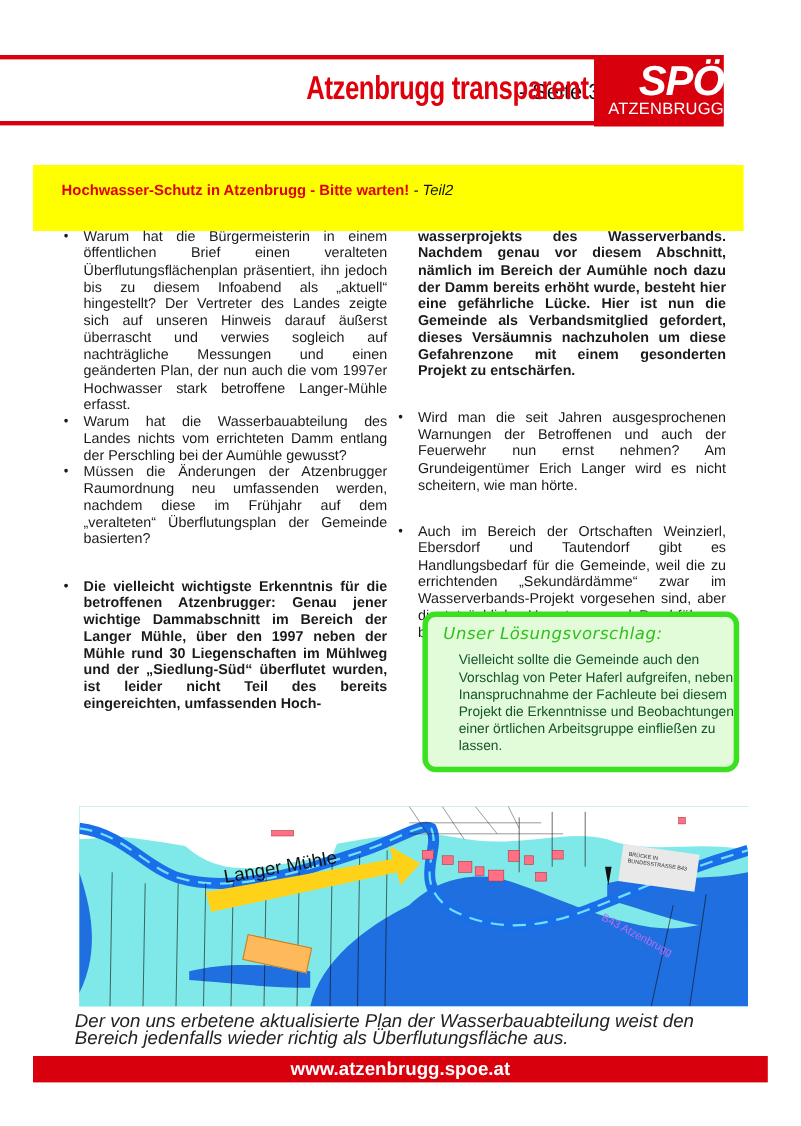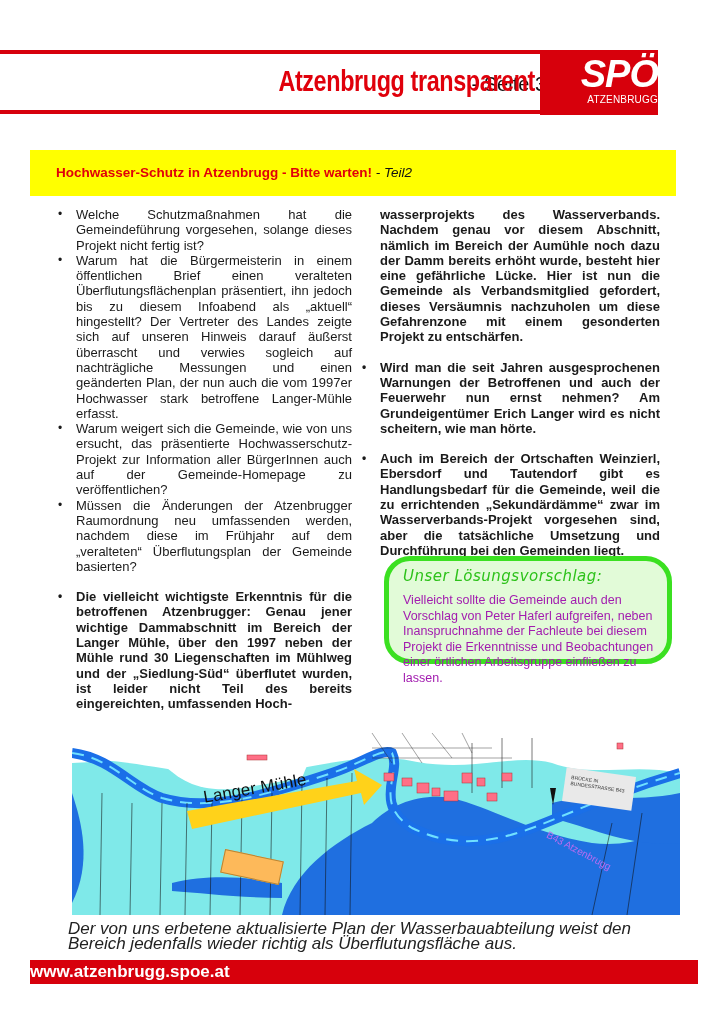--- a/index.html
+++ b/index.html
@@ -5,56 +5,56 @@
   html, body { margin: 0; padding: 0; background: #ffffff; }
   body { width: 728px; height: 1024px; position: relative; overflow: hidden; font-family: "Liberation Sans", sans-serif; color: #1a1a1a; }
 
   
   .header-box { position: absolute; left: -6px; top: 50px; width: 570px; height: 64px; border: 4px solid #d7000c; border-left: none; box-sizing: border-box; background: #fff; }
   .header-title { position: absolute; right: 14px; top: 10px; white-space: nowrap; }
   .header-title .main { font-family: "Liberation Sans", sans-serif; font-weight: 700; font-size: 30px; color: #e0000b; letter-spacing: -0.5px; transform: scaleX(0.78); transform-origin: right center; display: inline-block; }
   .header-title .sub { font-size: 20px; color: #111; margin-left: -68px; }
   .logo { position: absolute; left: 540px; top: 50px; width: 118px; height: 65px; background: #d7000c; text-align: right; color: #fff; }
   .logo .spoe { font-family: "Liberation Sans", sans-serif; font-weight: 700; font-style: italic; font-size: 38px; line-height: 40px; margin-top: 4px; letter-spacing: -1px; }
-  .logo .town { font-size: 10px; line-height: 12px; letter-spacing: 0.2px; }
+  .logo .town { font-size: 15px; line-height: 12px; letter-spacing: 0.2px; }
 
   
-  .section-bar { position: absolute; left: 30px; top: 150px; width: 646px; height: 46px; background: #ffff00; }
+  .section-bar { position: absolute; left: 30px; top: 150px; width: 646px; height: 60px; background: #ffff00; }
   .section-bar .t { position: absolute; left: 26px; top: 15px; font-size: 13.5px; font-weight: 700; color: #e0000b; white-space: nowrap; }
   .section-bar .t .part { font-weight: 400; font-style: italic; color: #111; }
 
   
   .col { position: absolute; top: 207px; font-size: 13px; line-height: 15.3px; text-align: justify; hyphens: manual; }
   .col-left { left: 56px; width: 296px; }
   .col-right { left: 360px; width: 300px; }
   ul { margin: 0; padding: 0; list-style: none; }
   li { position: relative; padding-left: 20px; }
   li::before { content: "•"; position: absolute; left: 2px; top: 0; font-size: 12px; }
   .bold { font-weight: 700; }
-  .gap { margin-top: 15px; font-weight: bold; }
+  .gap { margin-top: 27px; }
   .cont { padding-left: 20px; font-weight: 700; }
 
   
-  .solution { position: absolute; left: 384px; top: 556px; width: 288px; height: 108px; border: 5px solid #3be021; border-radius: 26px; background: #e2fbd8; box-sizing: border-box; }
+  .solution { position: absolute; left: 384px; top: 556px; width: 288px; height: 146px; border: 5px solid #3be021; border-radius: 12px; background: #e2fbd8; box-sizing: border-box; }
   .solution .h { position: absolute; left: 14px; top: 6px; font-family: "DejaVu Sans", sans-serif; font-style: italic; font-size: 15px; color: #2dc21a; letter-spacing: 0.5px; }
-  .solution .b { position: absolute; left: 14px; top: 32px; width: 262px; font-size: 12.5px; line-height: 15.5px; color: #a21caf; }
+  .solution .b { position: absolute; left: 28px; top: 32px; width: 262px; font-size: 12.5px; line-height: 15.5px; color: #14532d; }
 
   
   .map { position: absolute; left: 72px; top: 733px; width: 608px; height: 182px; overflow: hidden; background: #7fe9e9; }
   .map svg { display: block; }
   .map-arrow-label { position: absolute; left: 130px; top: 55px; font-size: 17px; color: #111; transform: rotate(-10deg); transform-origin: left top; white-space: nowrap; }
   .map-note { position: absolute; left: 492px; top: 39px; width: 70px; height: 34px; background: #e9e9e9; font-size: 5px; line-height: 6px; padding: 6px; box-sizing: border-box; transform: rotate(8deg); color: #333; }
   .map-purple { position: absolute; left: 478px; top: 96px; font-size: 10px; color: #b86cf0; transform: rotate(28deg); transform-origin: left top; white-space: nowrap; }
   .map-orange { position: absolute; left: 150px; top: 122px; width: 60px; height: 24px; background: #fdb95a; border: 1px solid #b88534; font-size: 4px; line-height: 5px; padding: 2px; box-sizing: border-box; transform: rotate(12deg); }
 
   
   .caption { position: absolute; left: 68px; top: 921px; width: 600px; font-size: 17px; line-height: 15px; font-style: italic; color: #222; }
 
   
-  .footer { position: absolute; left: 30px; top: 960px; width: 668px; height: 24px; background: #d7000c; }
+  .footer { position: absolute; left: 30px; top: 960px; width: 668px; height: 24px; background: #d7000c; text-align: center; }
   .footer span { color: #fff; font-weight: 700; font-size: 17px; line-height: 24px; }
 </style>
 </head>
 <body>
 
 <div class="header-box">
   <div class="header-title">
     <span class="main">Atzenbrugg transparent</span>
     <span class="sub">- Seite 3</span>
   </div>
@@ -66,23 +66,22 @@
 
 <div class="section-bar">
   <div class="t">
     <span>Hochwasser-Schutz in Atzenbrugg - Bitte warten!</span>
     <span class="part">- Teil2</span>
   </div>
 </div>
 
 <div class="col col-left">
   <ul>
-    <li>Welche Schutzmaßnahmen hat die Gemeindeführung vorgesehen, solange dieses Projekt nicht fertig ist?</li>
     <li>Warum hat die Bürgermeisterin in einem öffentlichen Brief einen veralteten Überflutungsflächenplan präsentiert, ihn jedoch bis zu diesem Infoabend als „aktuell“ hingestellt? Der Vertreter des Landes zeigte sich auf unseren Hinweis darauf äußerst überrascht und verwies sogleich auf nachträgliche Messungen und einen geänderten Plan, der nun auch die vom 1997er Hochwasser stark betroffene Langer-Mühle erfasst.</li>
-    <li>Warum weigert sich die Gemeinde, wie von uns ersucht, das präsentierte Hochwasserschutz-Projekt zur Information aller BürgerInnen auch auf der Gemeinde-Homepage zu veröffentlichen?</li>
+    <li>Warum hat die Wasserbauabteilung des Landes nichts vom errichteten Damm entlang der Perschling bei der Aumühle gewusst?</li>
     <li>Müssen die Änderungen der Atzenbrugger Raumordnung neu umfassenden werden, nachdem diese im Frühjahr auf dem „veralteten“ Überflutungsplan der Gemeinde basierten?</li>
     <li class="bold gap">Die vielleicht wichtigste Erkenntnis für die betroffenen Atzenbrugger: Genau jener wichtige Dammabschnitt im Bereich der Langer Mühle, über den 1997 neben der Mühle rund 30 Liegenschaften im Mühlweg und der „Siedlung-Süd“ überflutet wurden, ist leider nicht Teil des bereits eingereichten, umfassenden Hoch-</li>
   </ul>
 </div>
 
 <div class="col col-right">
   <div class="cont">wasserprojekts des Wasserverbands. Nachdem genau vor diesem Abschnitt, nämlich im Bereich der Aumühle noch dazu der Damm bereits erhöht wurde, besteht hier eine gefährliche Lücke. Hier ist nun die Gemeinde als Verbandsmitglied gefordert, dieses Versäumnis nachzuholen um diese Gefahrenzone mit einem gesonderten Projekt zu entschärfen.</div>
   <ul>
     <li class="gap">Wird man die seit Jahren ausgesprochenen Warnungen der Betroffenen und auch der Feuerwehr nun ernst nehmen? Am Grundeigentümer Erich Langer wird es nicht scheitern, wie man hörte.</li>
     <li class="gap">Auch im Bereich der Ortschaften Weinzierl, Ebersdorf und Tautendorf gibt es Handlungsbedarf für die Gemeinde, weil die zu errichtenden „Sekundärdämme“ zwar im Wasserverbands-Projekt vorgesehen sind, aber die tatsächliche Umsetzung und Durchführung bei den Gemeinden liegt.</li>

